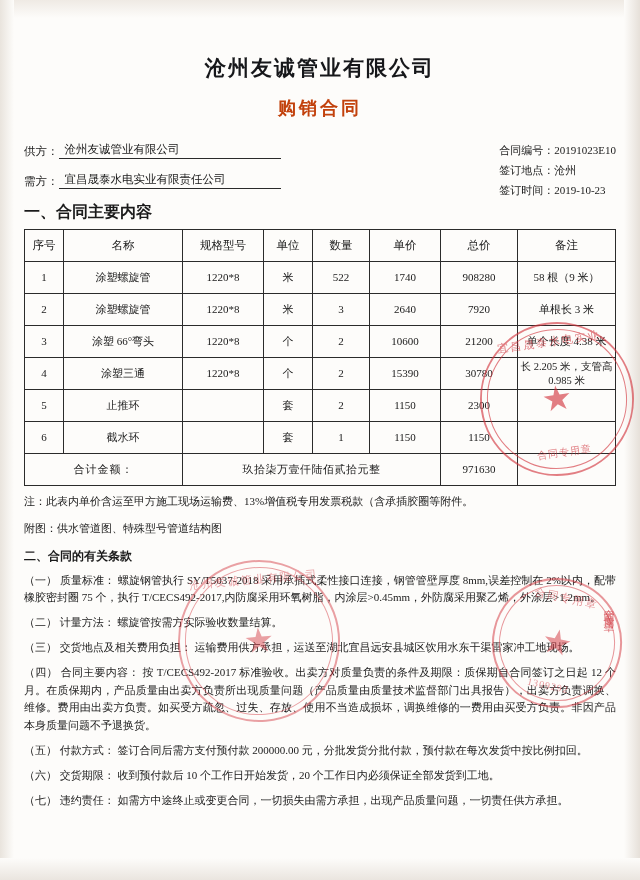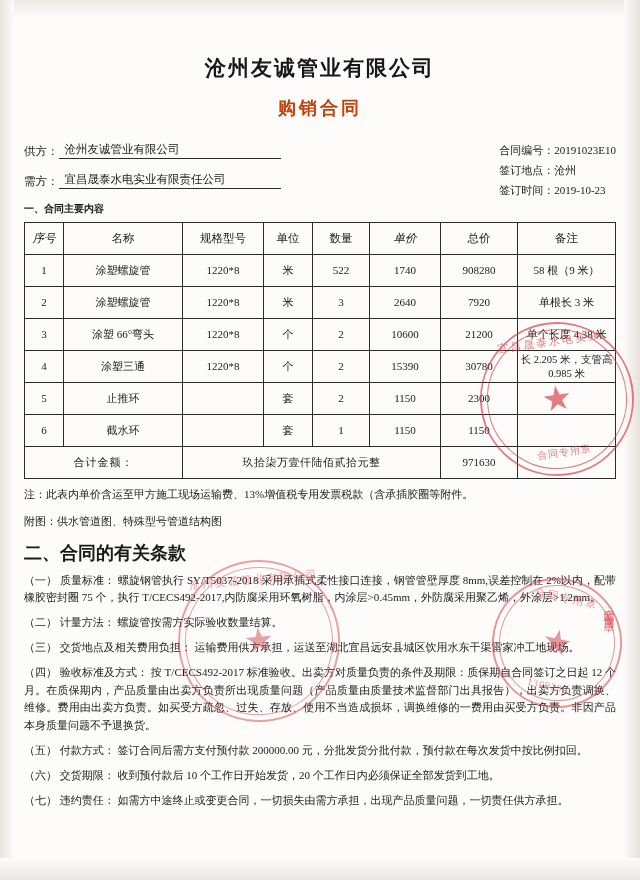--- a/index.html
+++ b/index.html
@@ -86,21 +86,21 @@
     position: absolute;
     right: 0;
     top: -2px;
     font-size: 11px;
     line-height: 20px;
     text-align: left;
   }
   .meta div { white-space: nowrap; }
 
   .section-head {
-    font-size: 10px;
+    font-size: 16px;
     font-weight: bold;
     margin: 10px 0 6px 0;
   }
 
   table.goods {
     width: 100%;
     border-collapse: collapse;
     font-size: 11px;
     table-layout: fixed;
   }
@@ -108,43 +108,43 @@
     border: 1px solid #2b2b2b;
     text-align: center;
     height: 29px;
     padding: 1px 2px;
     font-weight: normal;
     line-height: 1.25;
   }
   table.goods th {
     font-size: 11.5px;
   }
-  .col-no     { width: 34px; font-style: italic; }
+  .col-no     { width: 34px; }
   .col-name   { width: 114px; }
   .col-spec   { width: 76px; }
   .col-unit   { width: 44px; }
   .col-qty    { width: 52px; }
-  .col-price  { width: 66px; font-style: italic; }
+  .col-price  { width: 66px; }
   .col-total  { width: 72px; font-family: Liberation Serif, serif; }
   .col-remark { width: auto; }
   td.remark-2line { font-size: 10.5px; }
   .sum-label { letter-spacing: 1px; }
   .sum-text { letter-spacing: 0.5px; }
 
   .note {
     font-size: 11px;
     margin-top: 7px;
     line-height: 1.5;
   }
   .attach {
     font-size: 11px;
     margin-top: 11px;
   }
   .clause-head {
-    font-size: 18px;
+    font-size: 12px;
     font-weight: bold;
     margin: 12px 0 7px 0;
   }
   .clause {
     font-size: 11px;
     line-height: 1.62;
     margin-bottom: 7px;
     text-align: justify;
   }
 
@@ -350,21 +350,21 @@
       <span>计量方法：</span>
       <span>螺旋管按需方实际验收数量结算。</span>
     </div>
     <div class="clause">
       <span>（三）</span>
       <span>交货地点及相关费用负担：</span>
       <span>运输费用供方承担，运送至湖北宜昌远安县城区饮用水东干渠雷家冲工地现场。</span>
     </div>
     <div class="clause">
       <span>（四）</span>
-      <span>验收标准及方式：</span>
+      <span>合同主要内容：</span>
       <span>按 T/CECS492-2017 标准验收。出卖方对质量负责的条件及期限：质保期自合同签订之日起 12 个月。在质保期内，产品质量由出卖方负责所出现质量问题（产品质量由质量技术监督部门出具报告），出卖方负责调换、维修。费用由出卖方负责。如买受方疏忽、过失、存放、使用不当造成损坏，调换维修的一费用由买受方负责。非因产品本身质量问题不予退换货。</span>
     </div>
     <div class="clause">
       <span>（五）</span>
       <span>付款方式：</span>
       <span>签订合同后需方支付预付款 200000.00 元，分批发货分批付款，预付款在每次发货中按比例扣回。</span>
     </div>
     <div class="clause">
       <span>（六）</span>
       <span>交货期限：</span>

